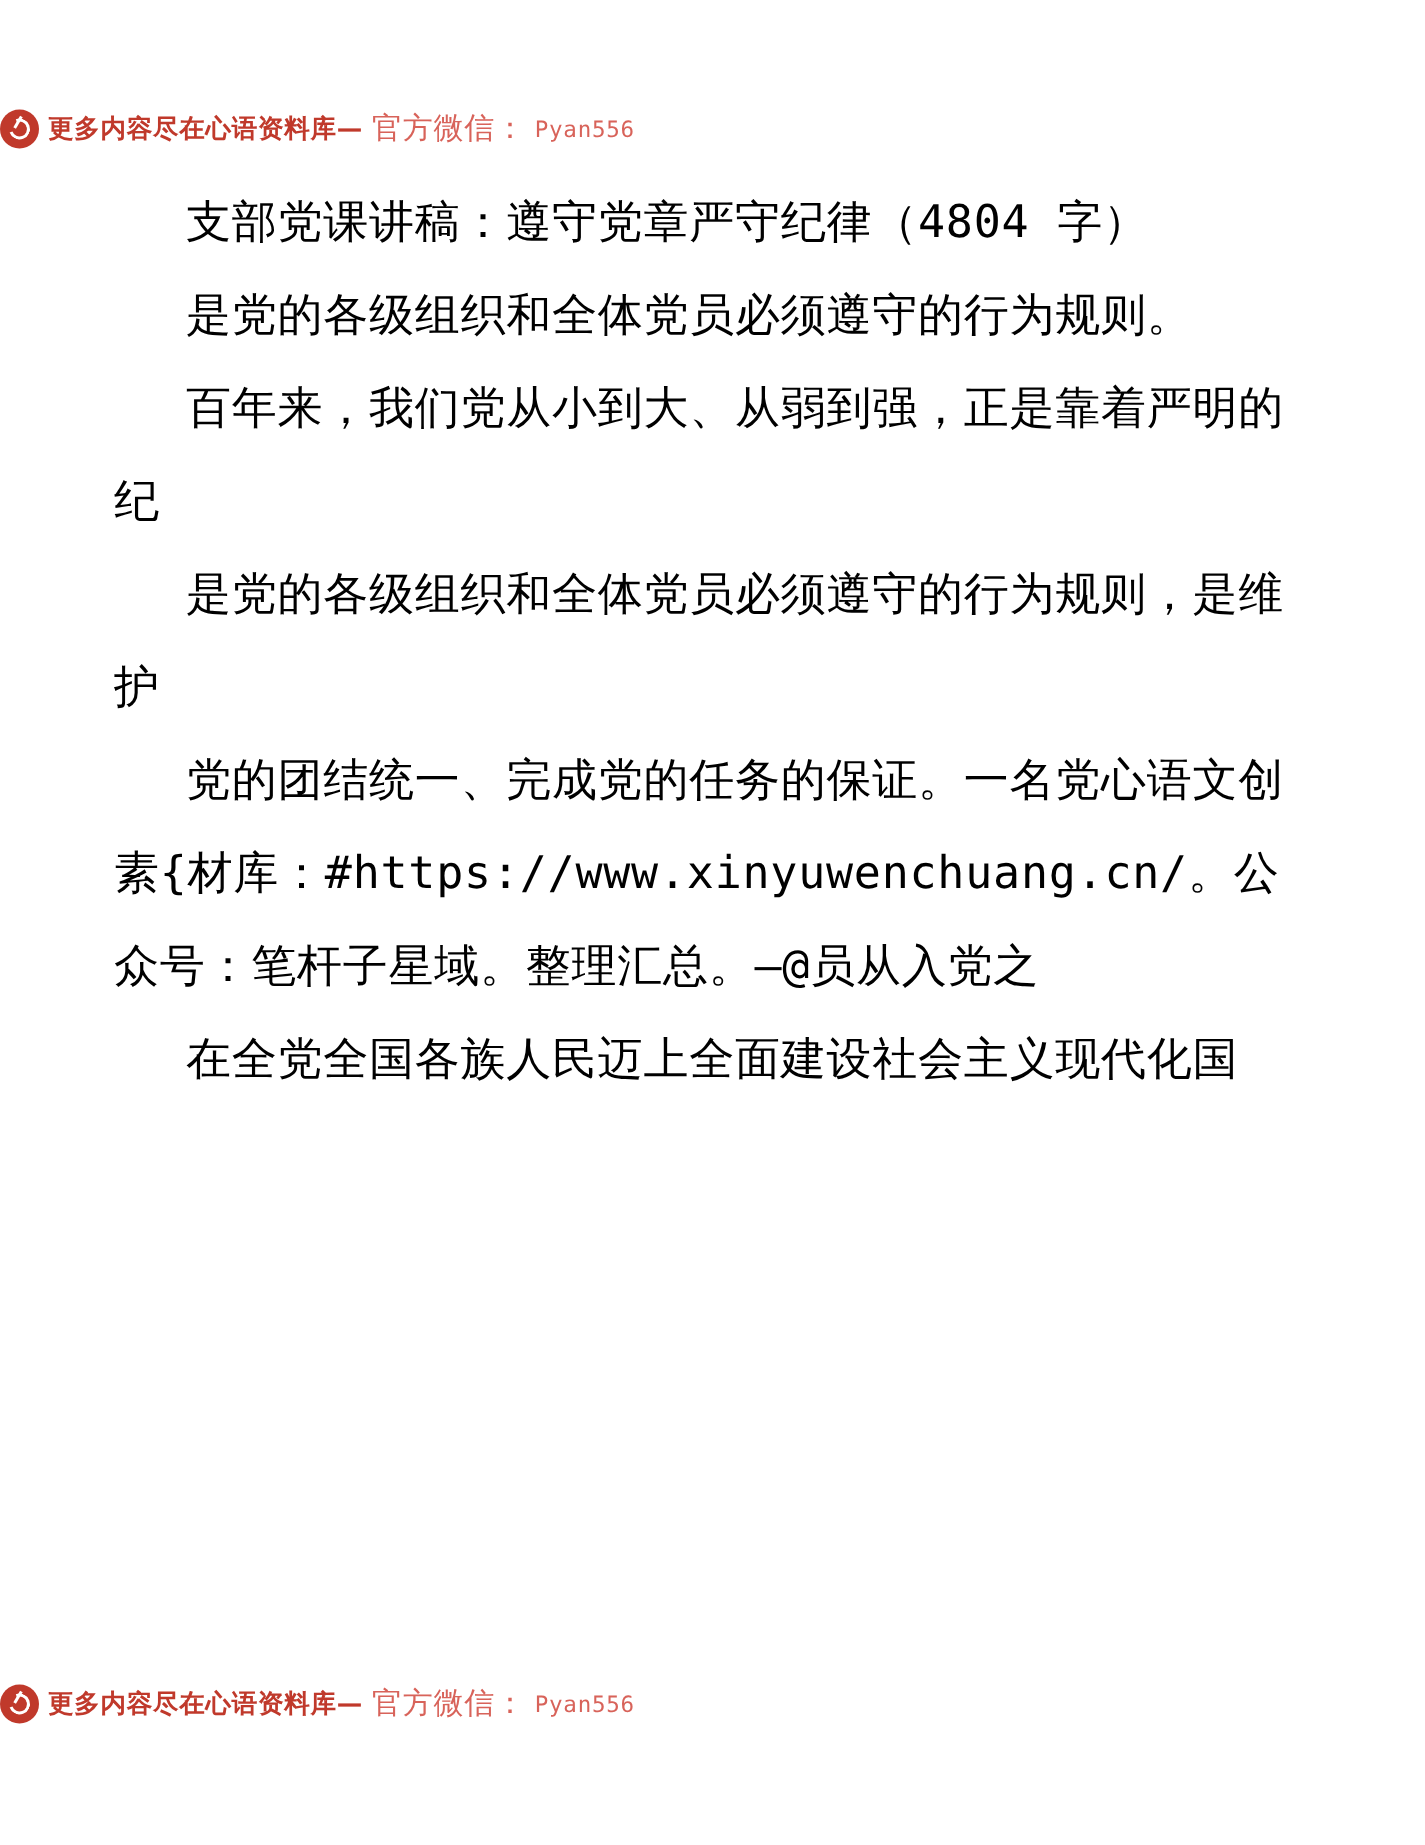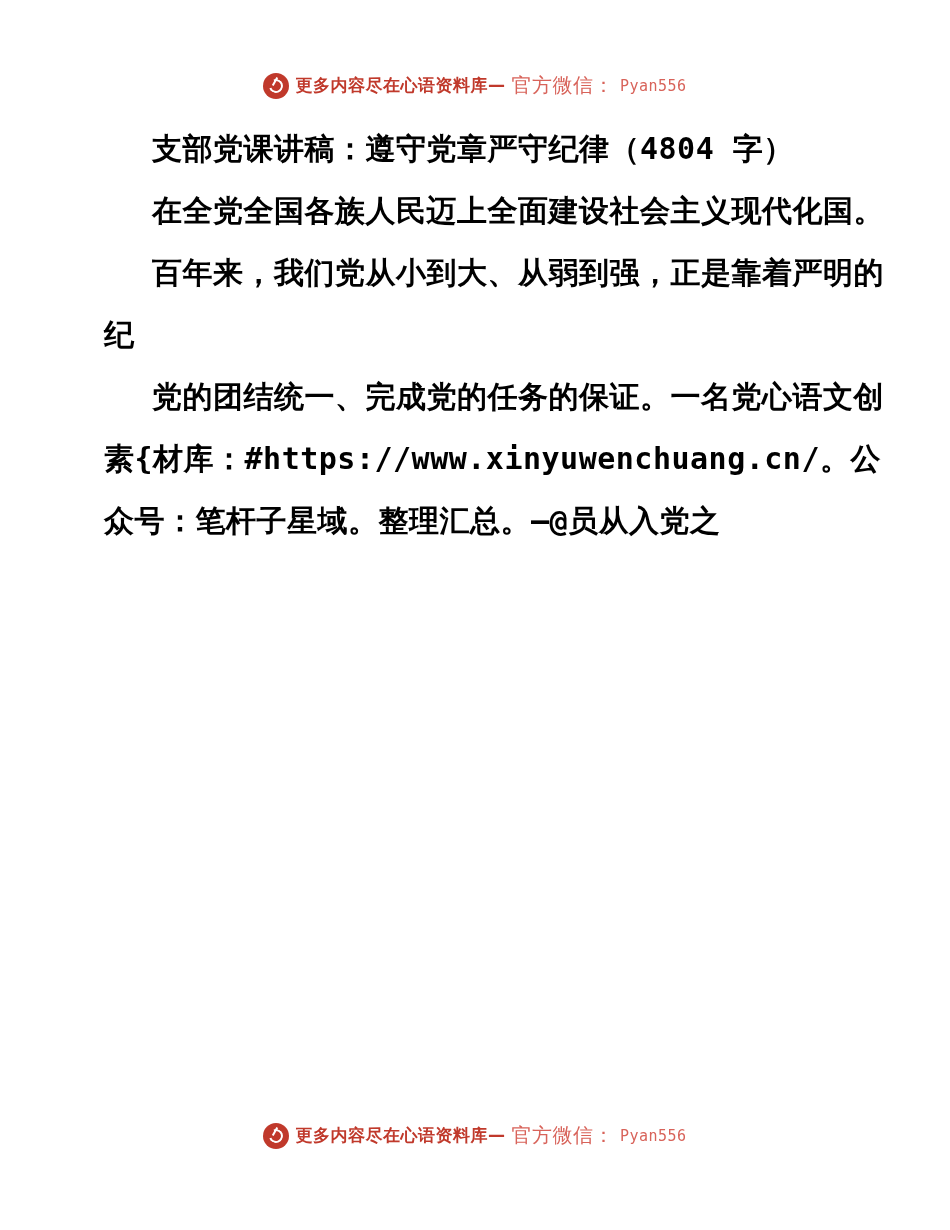--- a/index.html
+++ b/index.html
@@ -21,21 +21,21 @@
     box-sizing: border-box;
   }
 
   
   .watermark {
     position: absolute;
     left: 0;
     width: 950px;
     display: flex;
     align-items: center;
-    justify-content: center;
+    justify-content: flex-start;
     gap: 6px;
     white-space: nowrap;
   }
   .watermark.top { top: 72px; }
   .watermark.bottom { top: 1122px; }
 
   .wm-logo {
     width: 26px;
     height: 26px;
     border-radius: 50%;
@@ -83,24 +83,23 @@
   .wm-text-id {
     font-family: "DejaVu Sans Mono", monospace;
     font-size: 15px;
     color: #d8635a;
     letter-spacing: 0.5px;
   }
 
   
   .doc-body {
     position: absolute;
-    left: 104px;
+    left: 76px;
     top: 118px;
     width: 790px;
-    font-weight: bold;
   }
   .para {
     font-family: "DejaVu Sans Mono", "Liberation Mono", monospace;
     font-size: 30px;
     line-height: 62px;
     letter-spacing: 0.5px;
     margin: 0;
     white-space: pre-wrap;
     word-break: break-all;
     text-align: left;
@@ -116,23 +115,25 @@
 
   <div class="watermark top">
     <span class="wm-logo"></span>
     <span class="wm-text-main">更多内容尽在心语资料库—</span>
     <span class="wm-text-sub">官方微信：</span>
     <span class="wm-text-id">Pyan556</span>
   </div>
 
   <div class="doc-body">
     <p class="para indent">支部党课讲稿：遵守党章严守纪律（4804 字）</p>
-    <p class="para indent">在全党全国各族人民迈上全面建设社会主义现代化国。</p>
+    <p class="para indent">是党的各级组织和全体党员必须遵守的行为规则。</p>
     <p class="para indent">百年来，我们党从小到大、从弱到强，正是靠着严明的纪</p>
+    <p class="para indent">是党的各级组织和全体党员必须遵守的行为规则，是维护</p>
     <p class="para indent">党的团结统一、完成党的任务的保证。一名党心语文创素{材库：#https://www.xinyuwenchuang.cn/。公众号：笔杆子星域。整理汇总。—@员从入党之</p>
+    <p class="para indent">在全党全国各族人民迈上全面建设社会主义现代化国</p>
   </div>
 
   <div class="watermark bottom">
     <span class="wm-logo"></span>
     <span class="wm-text-main">更多内容尽在心语资料库—</span>
     <span class="wm-text-sub">官方微信：</span>
     <span class="wm-text-id">Pyan556</span>
   </div>
 
 </div>

